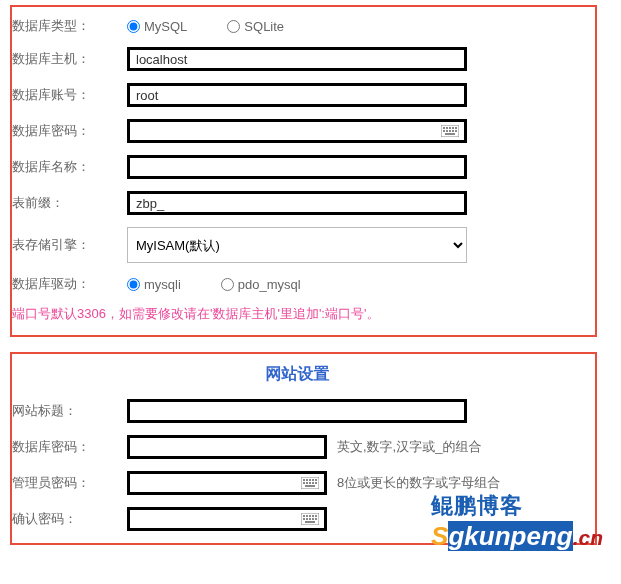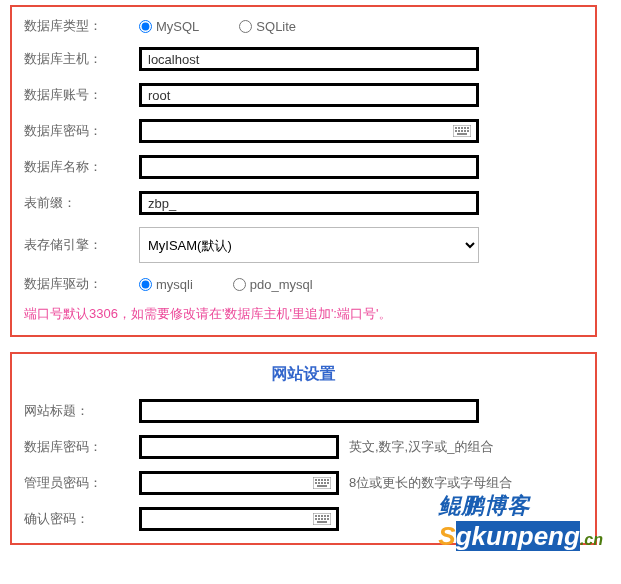--- a/index.html
+++ b/index.html
@@ -1,40 +1,40 @@
 <!DOCTYPE html>
 <html><head>
 <meta charset="utf-8">
 <style>
 * { box-sizing: border-box; margin: 0; padding: 0; }
 body { font-family: Arial, "Microsoft YaHei", sans-serif; font-size: 13px; color: #666; background: #fff; width: 621px; position: relative; }
-.panel { border: 2px solid #e74c3c; margin: 5px 24px 15px 10px; padding: 10px 12px 12px 12px; }
+.panel { border: 2px solid #e74c3c; margin: 5px 24px 15px 10px; padding: 10px 12px 12px 0; }
 .row { display: flex; align-items: center; margin-bottom: 12px; }
 .row:last-child { margin-bottom: 0; }
 .label { width: 115px; color: #666; flex-shrink: 0; }
 .radio-group { display: flex; gap: 40px; }
 .radio-item { display: flex; align-items: center; gap: 4px; color: #666; }
 input[type="radio"] { width: 13px; height: 13px; }
 input[type="text"], input[type="password"] { height: 24px; padding: 2px 6px; border: 3px solid #000000; font-size: 13px; color: #333; background: #fff; }
 .input-wide { width: 340px; }
 .input-narrow { width: 200px; }
 select { height: 36px; width: 340px; border: 1px solid #bbb; background: #fff; font-size: 13px; padding: 0 4px; }
 .kbd-icon { width: 22px; height: 14px; display: inline-flex; align-items: center; justify-content: center; margin-left: -28px; position: relative; }
 .kbd-icon svg { fill: #888; }
 .input-wrap { position: relative; display: inline-flex; align-items: center; }
 .input-wrap .kbd-icon { position: absolute; right: 6px; }
 .note { color: #ec4899; font-size: 13px; margin-top: 4px; }
 .section-title { color: #3366cc; font-size: 16px; font-weight: bold; margin-bottom: 14px; text-align: center; }
 .hint { margin-left: 10px; color: #666; font-size: 13px; }
 .watermark { position: absolute; right: 18px; bottom: 8px; font-family: Arial, sans-serif; font-weight: bold; }
-.wm-top { color: #1a5fb4; font-size: 22px; font-weight: bold; font-style: italic; letter-spacing: 1px; text-shadow: 1px 0 #fff, -1px 0 #fff; }
+.wm-top { color: #1a5fb4; font-size: 22px; font-weight: bold; letter-spacing: 1px; text-shadow: 1px 0 #fff, -1px 0 #fff; }
 .wm-bottom { font-size: 26px; font-weight: bold; font-style: italic; }
 .wm-s { color: #f5a623; }
 .wm-g { color: #1a5fb4; background: #1a5fb4; color: #fff; padding: 0 0; }
-.wm-cn { color: #4d7c0f; font-size: 16px; font-style: italic; }
+.wm-cn { color: #b91c1c; font-size: 21px; font-style: italic; }
 </style>
 </head>
 <body>
 
 <div class="panel">
   <div class="row">
     <div class="label">数据库类型：</div>
     <div class="radio-group">
       <label class="radio-item">
         <input type="radio" name="dbtype" checked="" style="">

